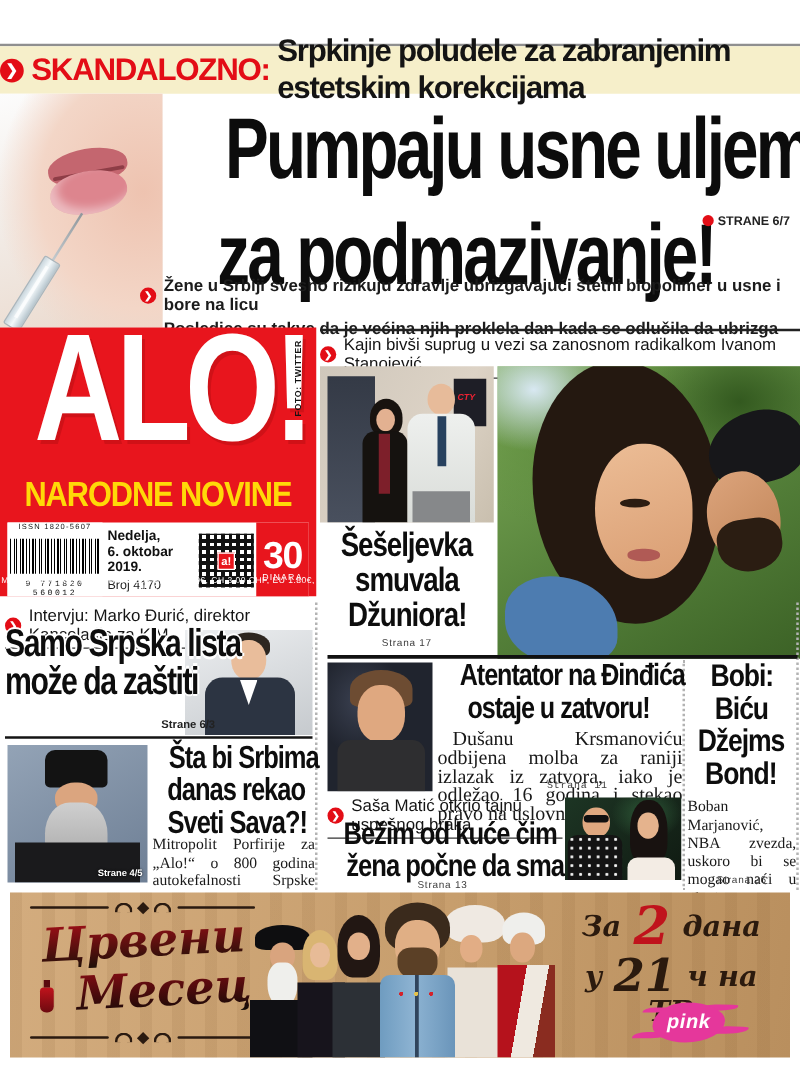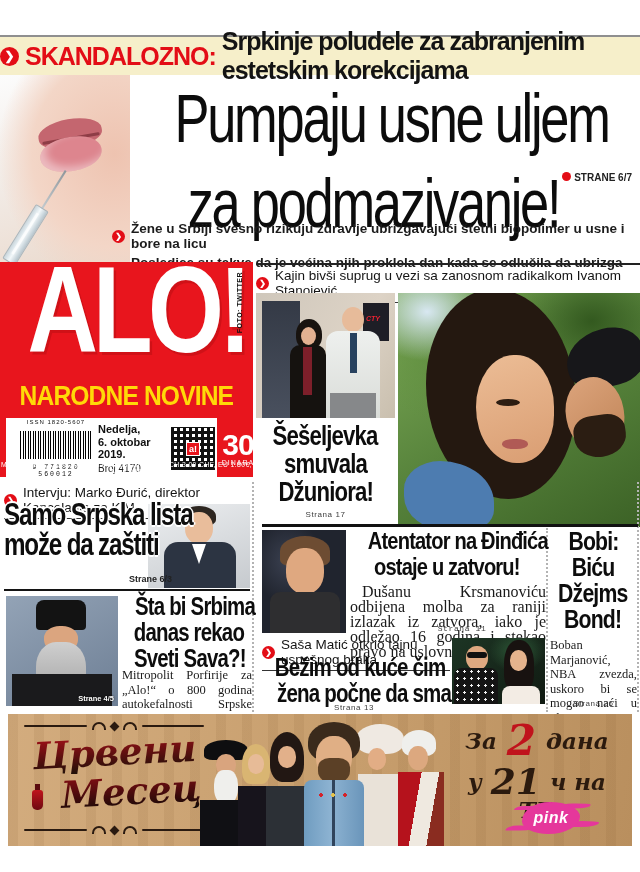--- a/index.html
+++ b/index.html
@@ -22,34 +22,34 @@
   .lead-photo{left:0;top:75px;width:130px;height:187px;background:
       radial-gradient(150px 170px at 88% 42%, #eec3b0 0%, #f3d6c7 55%, rgba(243,214,199,0) 78%),
       linear-gradient(160deg,#fcfcfc 0%,#f2ece7 45%,#ead8cb 100%);overflow:hidden;}
   .lip-up{position:absolute;left:38px;top:44px;width:64px;height:28px;background:#c4666f;border-radius:55% 55% 45% 45%;transform:rotate(-10deg);}
   .lip-low{position:absolute;left:40px;top:62px;width:62px;height:34px;background:#dd858e;border-radius:48%;transform:rotate(-10deg);box-shadow:inset 6px -4px 8px rgba(255,255,255,.45);}
   .mouth-line{position:absolute;left:42px;top:62px;width:58px;height:3px;background:#8e3d46;border-radius:3px;transform:rotate(-10deg);}
   .needle{position:absolute;left:52px;top:92px;width:2px;height:48px;background:linear-gradient(#8f979c,#c8ced2);transform:rotate(32deg);}
   .syringe{position:absolute;left:18px;top:128px;width:13px;height:62px;border:1px solid #a9b6bd;background:linear-gradient(90deg,#c9d6dd,#f3f8fa 45%,#b5c4cc);transform:rotate(32deg);border-radius:2px;}
   .syringe::after{content:"";position:absolute;left:4px;top:6px;width:3px;height:48px;background:rgba(255,255,255,.7);}
   .lead-hl{left:106px;top:76px;width:534px;text-align:center;color:#0c0c0c;}
-  .lead-hl .l{font-size:69px;font-weight:400;letter-spacing:-3px;line-height:85px;}
+  .lead-hl .l{font-size:69px;font-weight:700;letter-spacing:-3px;line-height:85px;}
   .lead-hl .l > span{transform:scaleX(.76);}
   .pages-badge{right:8px;top:172px;display:flex;align-items:flex-start;gap:3px;font-size:10px;font-weight:700;color:#222;}
   .dot-red{width:9px;height:9px;border-radius:50%;background:#e30d16;display:inline-block;}
   .lead-bullets{left:112px;top:221px;width:524px;display:flex;flex-direction:column;gap:4px;}
   .lead-bullets .row{display:flex;align-items:center;gap:6px;font-size:13.5px;font-weight:600;color:#1c1c1c;}
 
   
   .masthead{left:0;top:262px;width:253px;height:215px;background:#e8151d;overflow:hidden;}
   .logo{position:absolute;left:0;top:-16px;width:253px;text-align:center;color:#fff;font-size:122px;font-weight:700;letter-spacing:-6px;line-height:1.05;text-shadow:3px 3px 0 rgba(100,0,0,.18);}
   .logo > span{transform:scaleX(.8);}
   .tagline{position:absolute;left:0;top:118px;width:253px;text-align:center;color:#ffd908;font-size:28px;font-weight:700;letter-spacing:-1px;text-decoration:underline;}
   .tagline > span{transform:scaleX(.88);}
-  .info-bar{position:absolute;left:6px;top:156px;width:241px;height:61px;background:#fff;display:flex;align-items:stretch;padding-left:12px;}
+  .info-bar{position:absolute;left:6px;top:156px;width:241px;height:61px;background:#fff;display:flex;align-items:stretch;}
   .bc{width:72px;padding:1px 2px;display:flex;flex-direction:column;justify-content:space-between;background:#fff;}
   .bc .issn{font-size:6px;letter-spacing:1px;color:#111;text-align:center;}
   .bc .bars{height:28px;background:repeating-linear-gradient(90deg,#000 0 1px,#fff 1px 3px,#000 3px 4px,#fff 4px 5px);}
   .bc .digits{font-size:6.5px;letter-spacing:2px;color:#111;text-align:center;font-family:"Liberation Mono",monospace;}
   .datebox{flex:1;padding:3px 4px;display:flex;flex-direction:column;justify-content:center;gap:1px;}
   .datebox .d1,.datebox .d2{font-size:11px;font-weight:700;color:#111;}
   .datebox .d3{font-size:10px;color:#222;margin-top:2px;}
   .qr{width:44px;height:43px;align-self:center;position:relative;background-color:#fff;background-image:
       repeating-linear-gradient(0deg,#111 0 3px,transparent 3px 6px),
       repeating-linear-gradient(90deg,#111 0 3px,#fff 3px 6px);}

